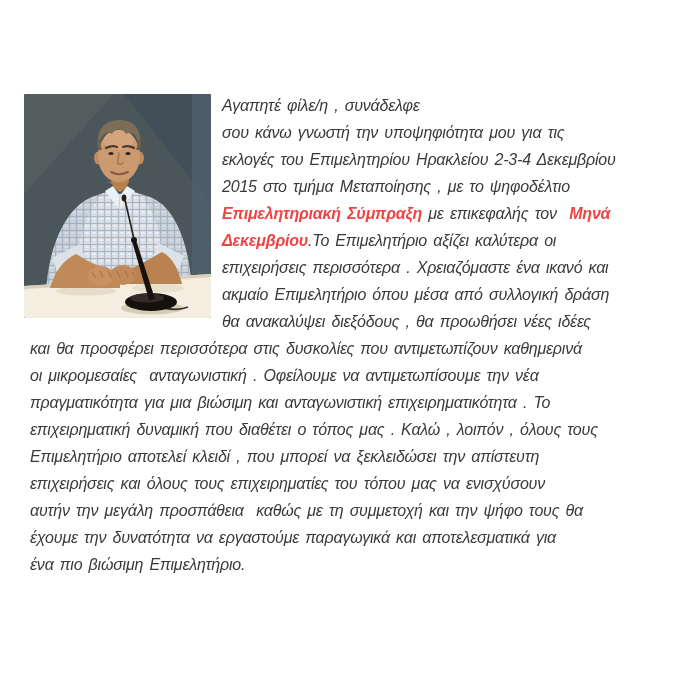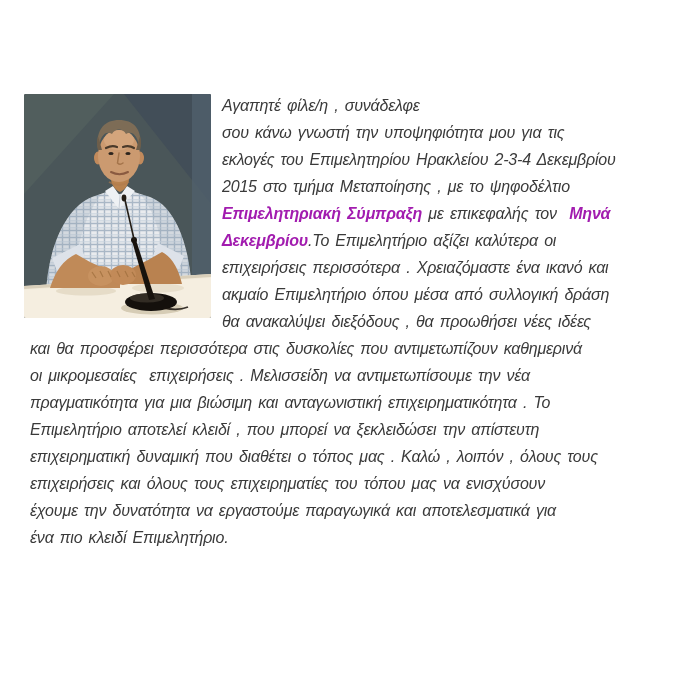--- a/index.html
+++ b/index.html
@@ -31,21 +31,21 @@
     letter-spacing:-0.2px;
     word-spacing:2px;
     color:#3a3a3a;
   }
   .line{
     white-space:pre;
     height:27px;
   }
   .line .b{
     font-weight:700;
-    color:#a21caf;
+    color:#ef4444;
   }
 </style>
 </head>
 <body>
 
 <div class="canvas">
   <div class="page">
 
     <div class="photo-wrap">
       <svg width="187" height="224" viewBox="0 0 187 224" xmlns="http://www.w3.org/2000/svg">
@@ -135,23 +135,24 @@
         <div class="line"><span>Αγαπητέ φίλε/η , συνάδελφε</span></div>
         <div class="line"><span>σου κάνω γνωστή την υποψηφιότητα μου για τις</span></div>
         <div class="line"><span>εκλογές του Επιμελητηρίου Ηρακλείου 2-3-4 Δεκεμβρίου</span></div>
         <div class="line"><span>2015 στο τμήμα Μεταποίησης , με το ψηφοδέλτιο</span></div>
         <div class="line"><span class="b">Επιμελητηριακή Σύμπραξη</span><span> με επικεφαλής τον  </span><span class="b">Μηνά</span></div>
         <div class="line"><span class="b">Δεκεμβρίου</span><span>.Το Επιμελητήριο αξίζει καλύτερα οι</span></div>
         <div class="line"><span>επιχειρήσεις περισσότερα . Χρειαζόμαστε ένα ικανό και</span></div>
         <div class="line"><span>ακμαίο Επιμελητήριο όπου μέσα από συλλογική δράση</span></div>
         <div class="line"><span>θα ανακαλύψει διεξόδους , θα προωθήσει νέες ιδέες</span></div>
         <div class="line"><span>και θα προσφέρει περισσότερα στις δυσκολίες που αντιμετωπίζουν καθημερινά</span></div>
-        <div class="line"><span>οι μικρομεσαίες  επιχειρήσεις . Μελισσείδη να αντιμετωπίσουμε την νέα</span></div>
+        <div class="line"><span>οι μικρομεσαίες  ανταγωνιστική . Οφείλουμε να αντιμετωπίσουμε την νέα</span></div>
         <div class="line"><span>πραγματικότητα για μια βιώσιμη και ανταγωνιστική επιχειρηματικότητα . Το</span></div>
+        <div class="line"><span>επιχειρηματική δυναμική που διαθέτει ο τόπος μας . Καλώ , λοιπόν , όλους τους</span></div>
         <div class="line"><span>Επιμελητήριο αποτελεί κλειδί , που μπορεί να ξεκλειδώσει την απίστευτη</span></div>
-        <div class="line"><span>επιχειρηματική δυναμική που διαθέτει ο τόπος μας . Καλώ , λοιπόν , όλους τους</span></div>
         <div class="line"><span>επιχειρήσεις και όλους τους επιχειρηματίες του τόπου μας να ενισχύσουν</span></div>
+        <div class="line"><span>αυτήν την μεγάλη προσπάθεια  καθώς με τη συμμετοχή και την ψήφο τους θα</span></div>
         <div class="line"><span>έχουμε την δυνατότητα να εργαστούμε παραγωγικά και αποτελεσματικά για</span></div>
-        <div class="line"><span>ένα πιο κλειδί Επιμελητήριο.</span></div>
+        <div class="line"><span>ένα πιο βιώσιμη Επιμελητήριο.</span></div>
       </div>
 
   </div>
 </div>
 
 </body></html>

